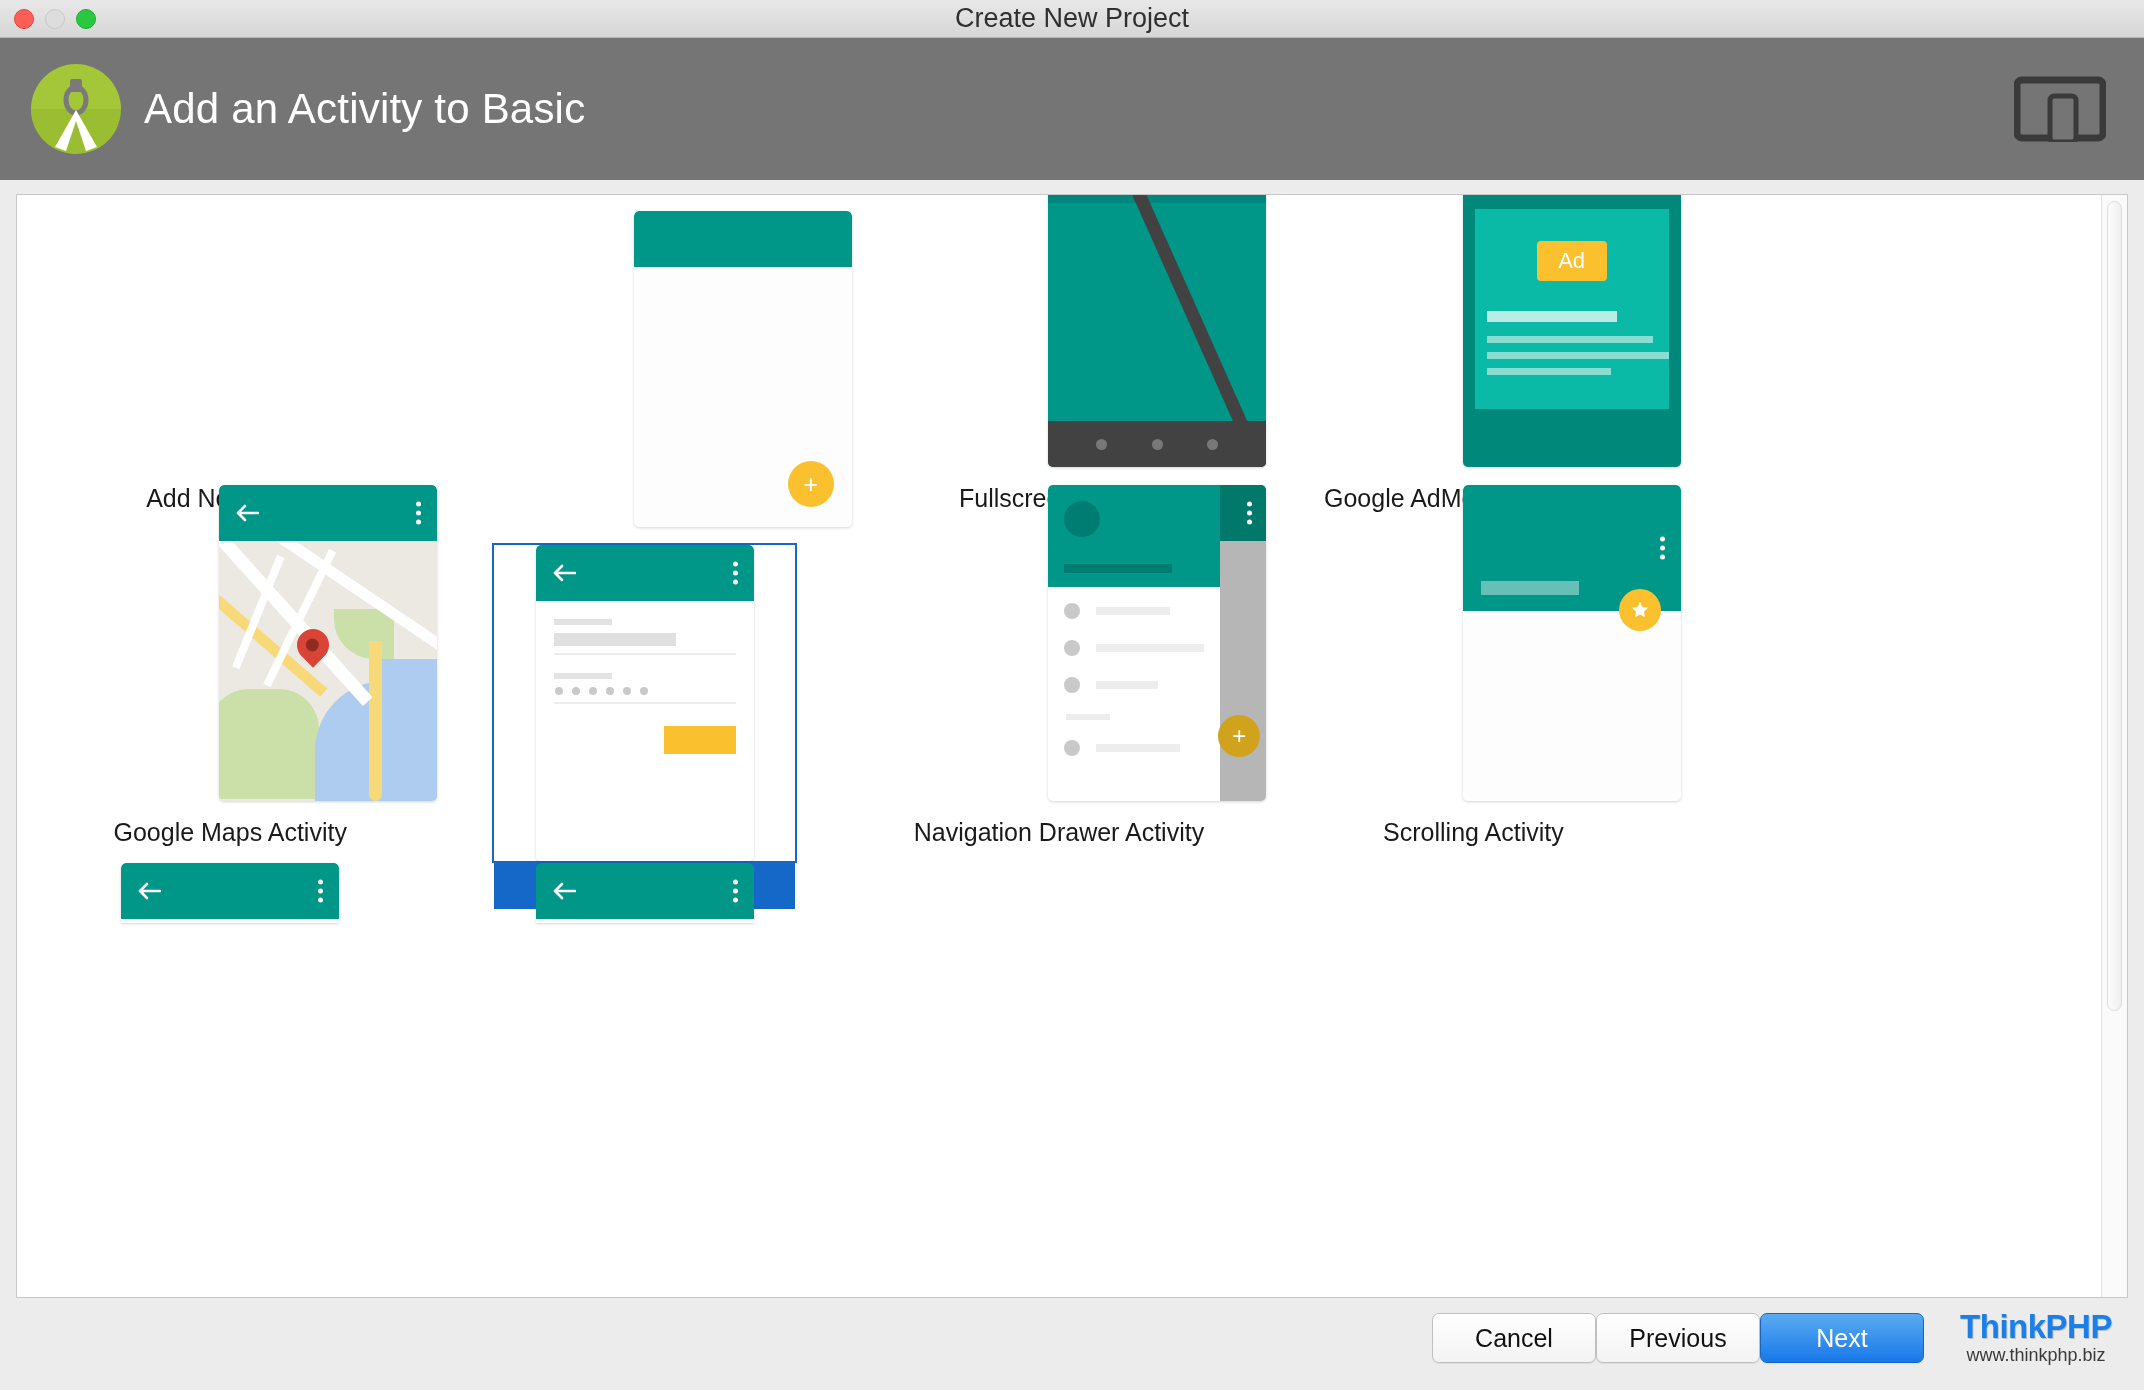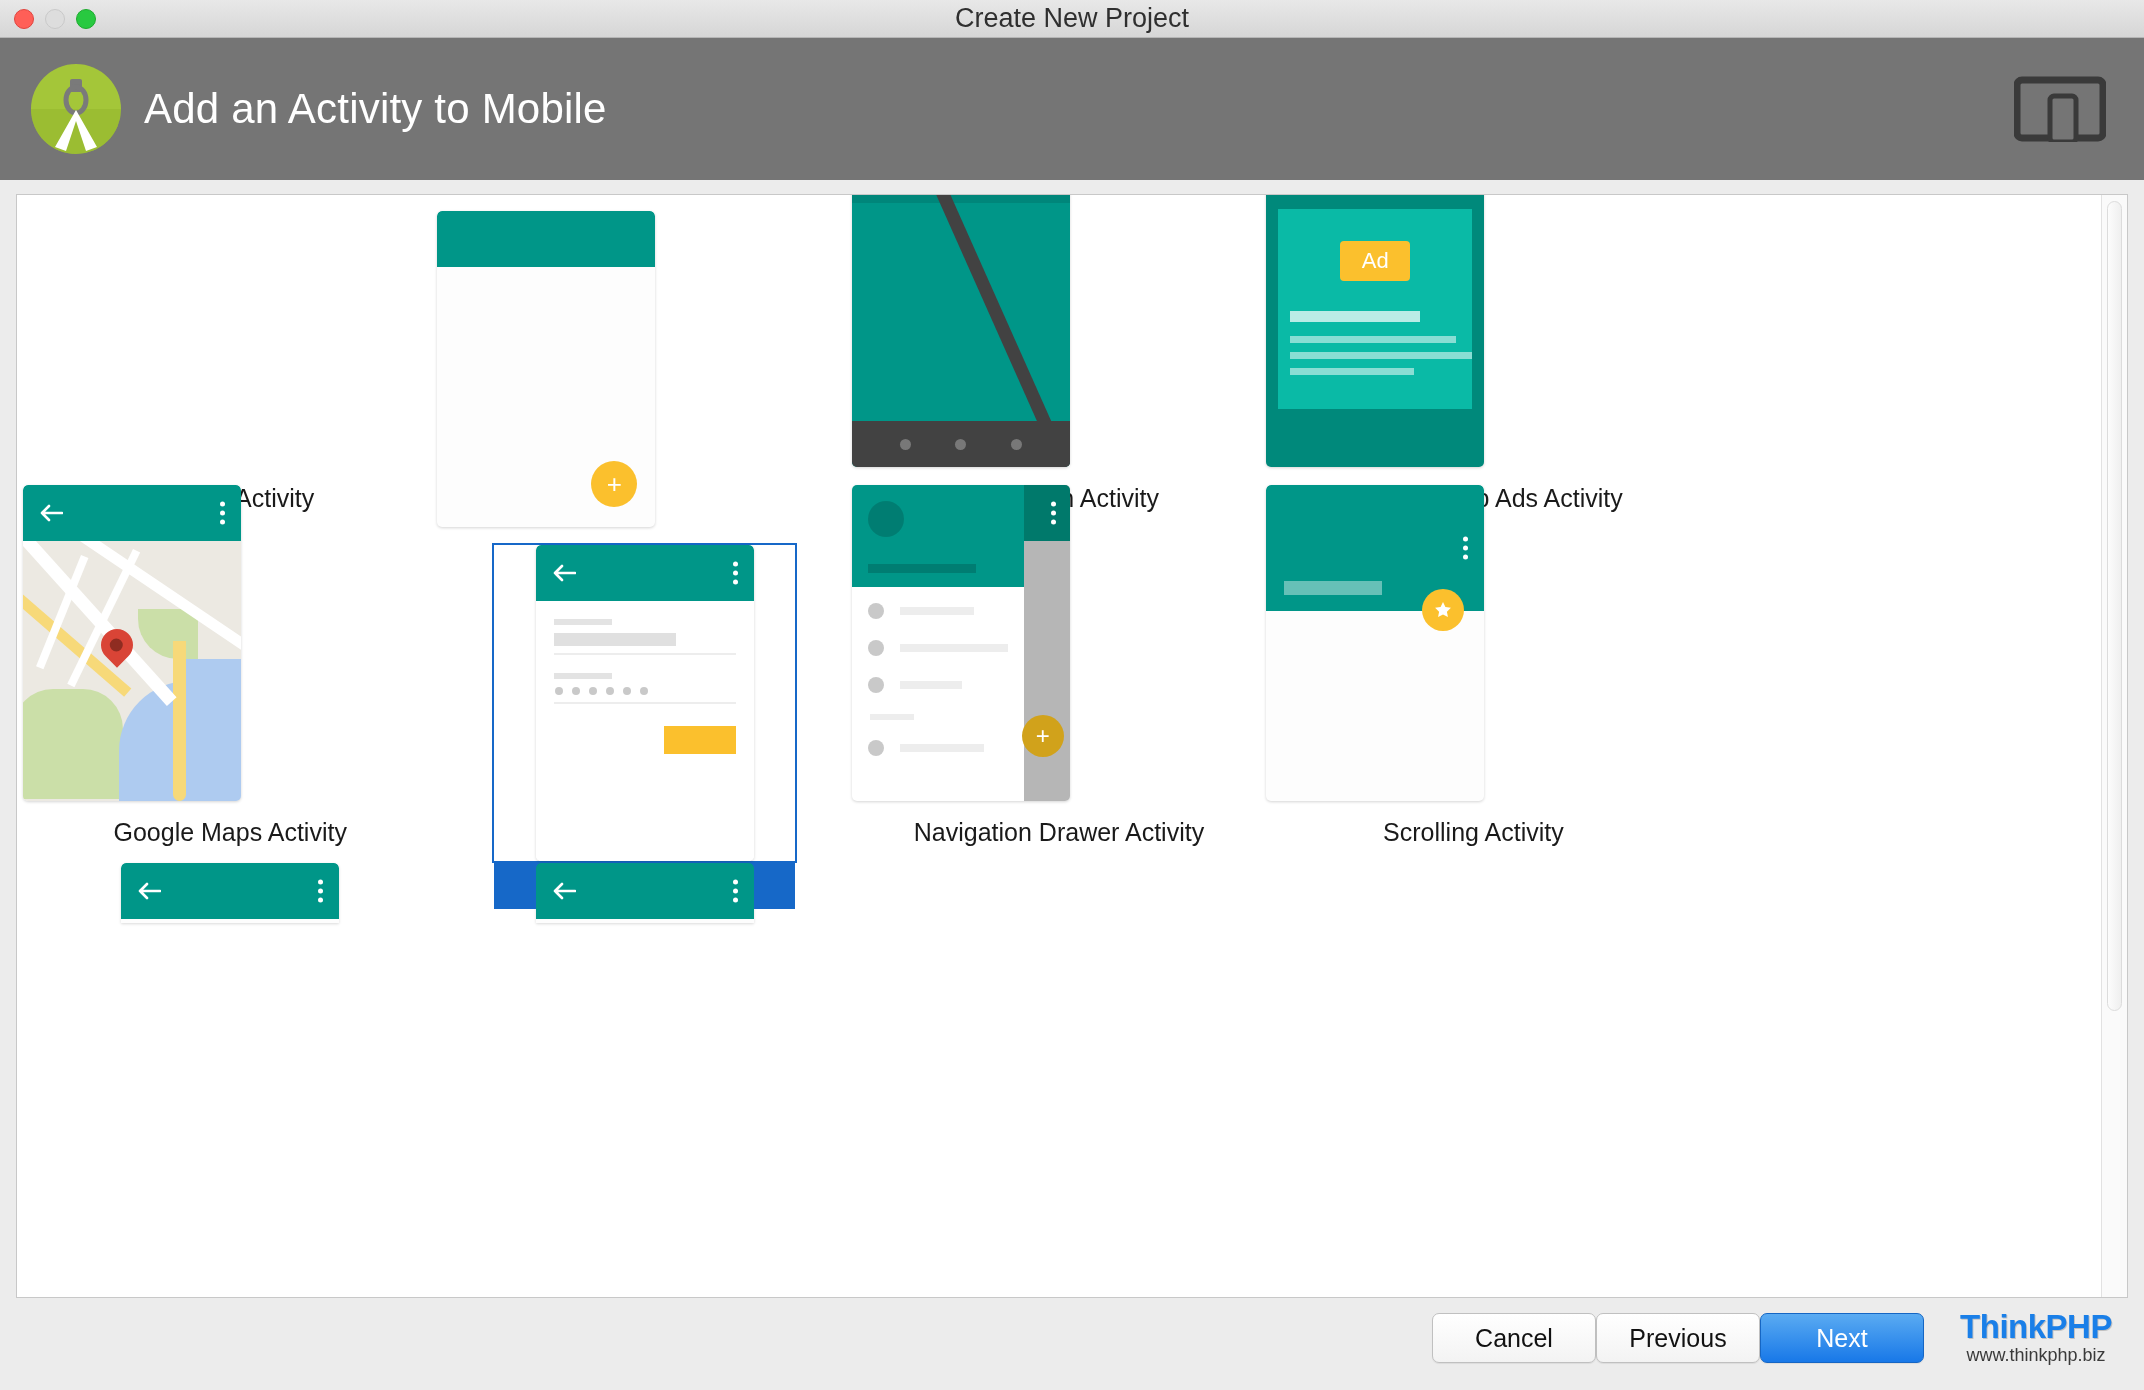--- a/index.html
+++ b/index.html
@@ -53,21 +53,21 @@
     display: grid;
     grid-template-columns: repeat(5, 1fr);
     padding: 14px 6px 0 6px;
   }
   .cell {
     display: flex; flex-direction: column; align-items: center;
     justify-content: flex-end;
     padding: 0; position: relative; height: 320px;
   }
   .cell .thumbwrap {
-    flex: 1 1 auto; display: flex; align-items: center; justify-content: flex-start;
+    flex: 1 1 auto; display: flex; align-items: center; justify-content: flex-end;
     width: 100%;
   }
   .cell-label {
     font-size: 25px; color: #1a1a1a; text-align: center;
     height: 62px; line-height: 62px; width: 100%;
     white-space: nowrap;
   }
   .cell.selected { }
   .cell.selected .inner-sel {
     border: 2px solid #1668c8; width: 305px; height: 100%;
@@ -236,21 +236,21 @@
   <div class="header">
     <div class="logo">
       <svg width="92" height="92" viewBox="0 0 92 92">
         <circle cx="46" cy="46" r="45" fill="#A4C639"></circle>
         <path d="M1 46 A45 45 0 0 0 46 91 A45 45 0 0 0 91 46 Z" fill="#93B72E" opacity=".55"></path>
         <rect x="40" y="16" width="12" height="13" rx="2" fill="#7a7a7a"></rect>
         <ellipse cx="46" cy="37" rx="10" ry="13" fill="none" stroke="#7a7a7a" stroke-width="5"></ellipse>
         <path d="M46 47 L25 84 L36 88 L46 58 L56 88 L67 84 Z" fill="#ffffff"></path>
       </svg>
     </div>
-    <div class="header-title">Add an Activity to Mobile</div>
+    <div class="header-title">Add an Activity to Basic</div>
     <div class="device-icon">
       <svg width="92" height="66" viewBox="0 0 92 66">
         <rect x="3" y="4" width="86" height="58" rx="5" fill="none" stroke="#3a3a3a" stroke-width="7"></rect>
         <rect x="36" y="20" width="26" height="46" rx="4" fill="#757575" stroke="#3a3a3a" stroke-width="5"></rect>
       </svg>
     </div>
   </div>
 
   <div class="content-wrap">
     <div class="panel">

